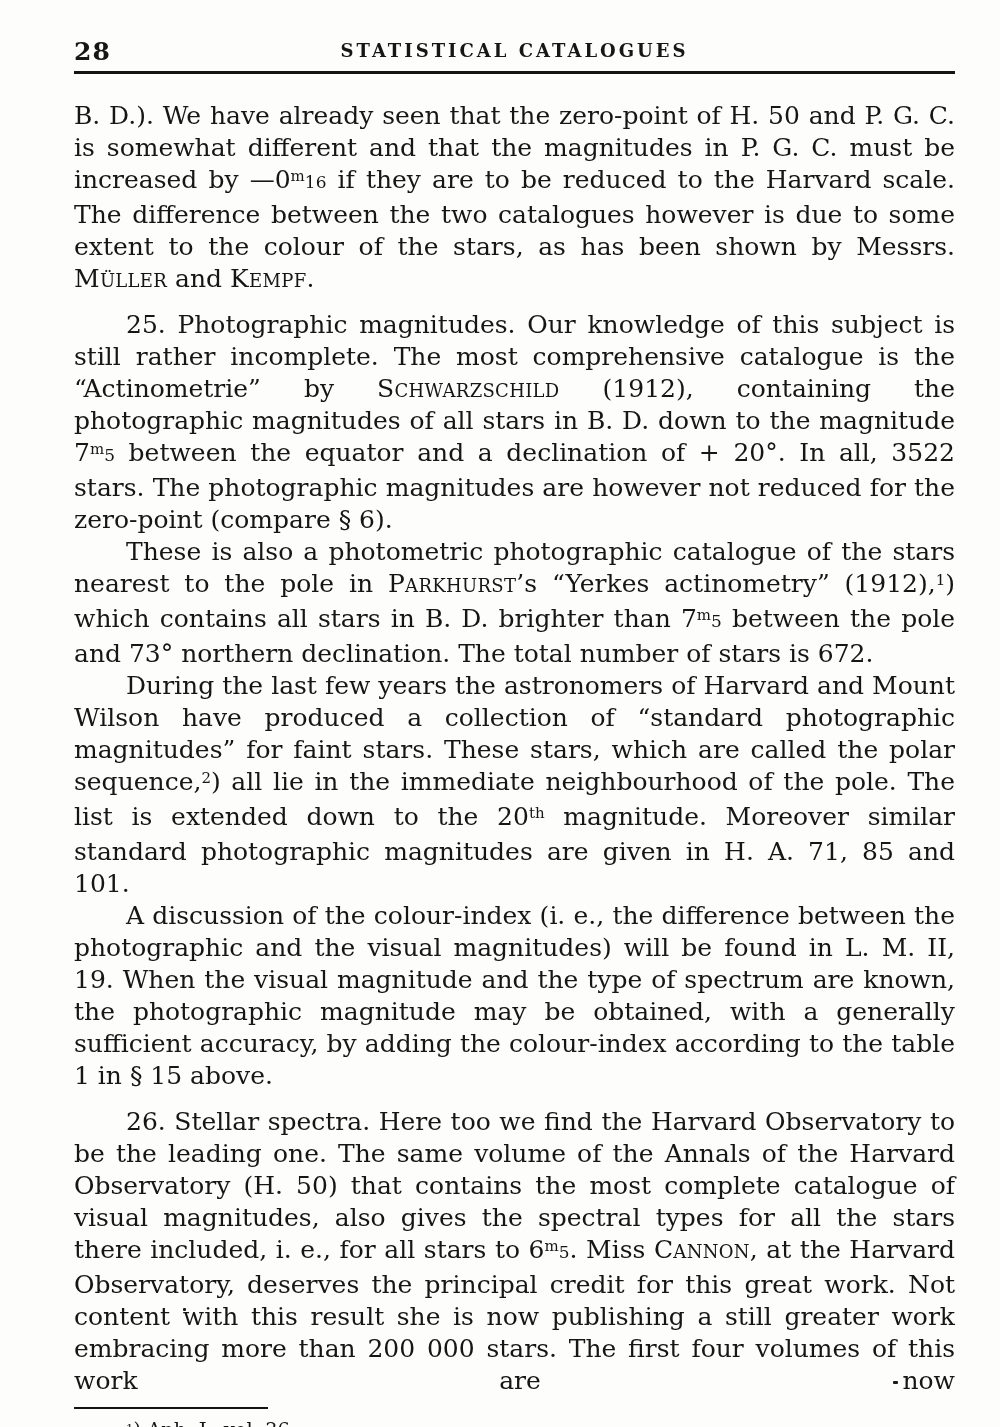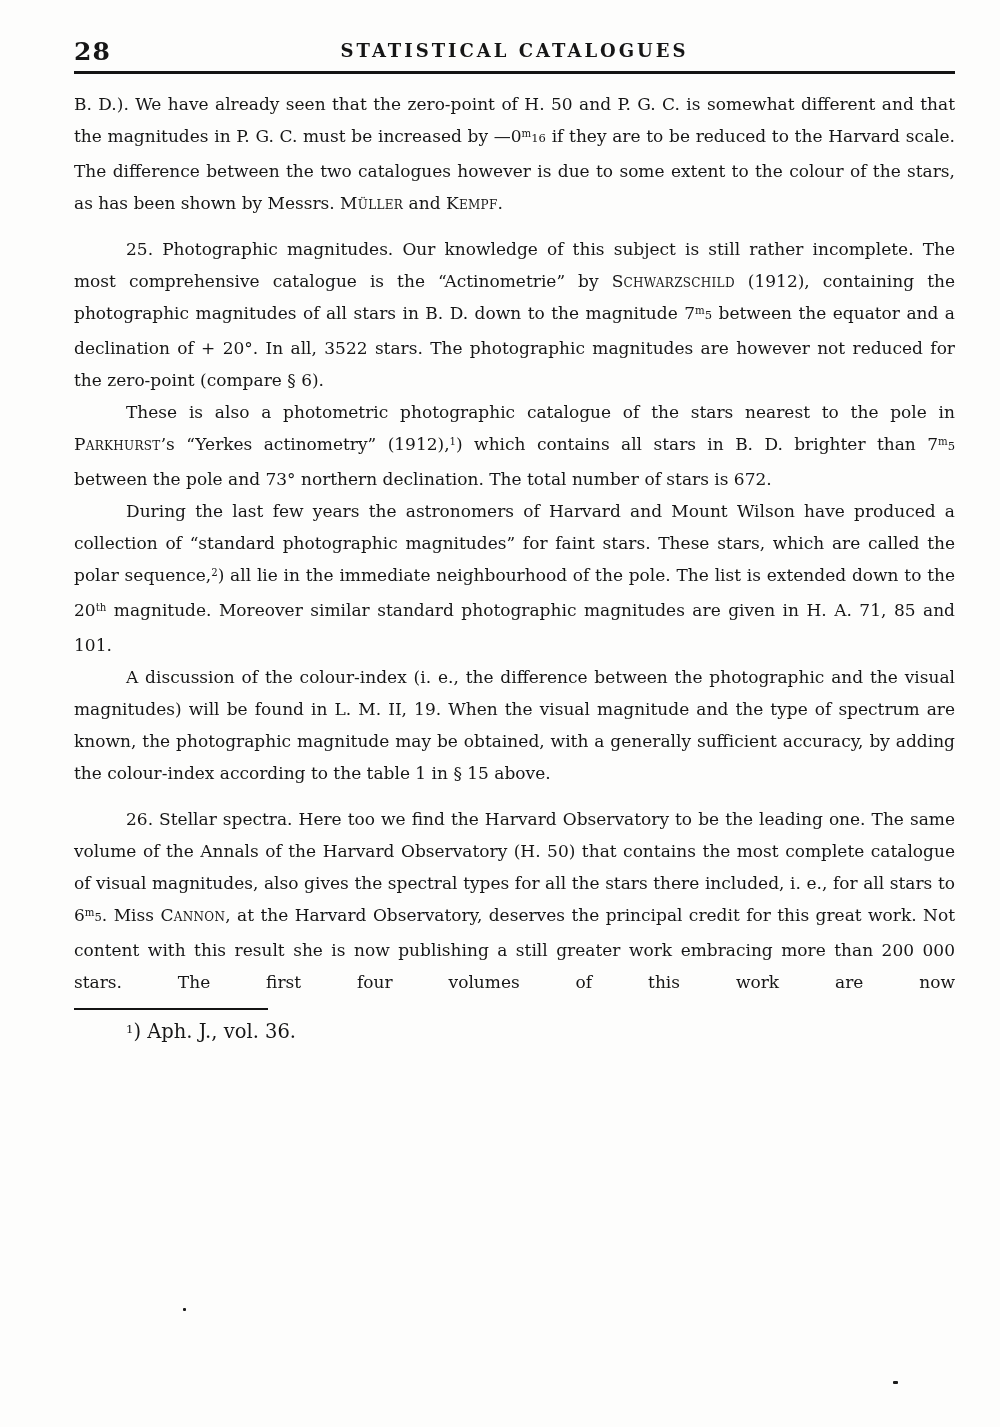--- a/index.html
+++ b/index.html
@@ -26,22 +26,22 @@
   }
   .head-title {
     display: block; text-align: center;
     font-size: 18px; font-weight: 700; letter-spacing: 3px;
     padding-top: 4px;
   }
   .head-rule {
     height: 3px; background: #141414; margin-top: 3px;
   }
   .body-text {
-    margin-top: 14px;
-    font-size: 17px;
+    margin-top: 26px;
+    font-size: 25px;
     line-height: 32px;
     text-align: justify;
     hyphens: none;
   }
   p.para { margin: 0; text-indent: 52px; }
   p.para.noindent { text-indent: 0; }
   p.para.section { margin-top: 14px; }
   p.para.flush-last { text-align-last: justify; }
   .run-n { }
   .run-i { }

